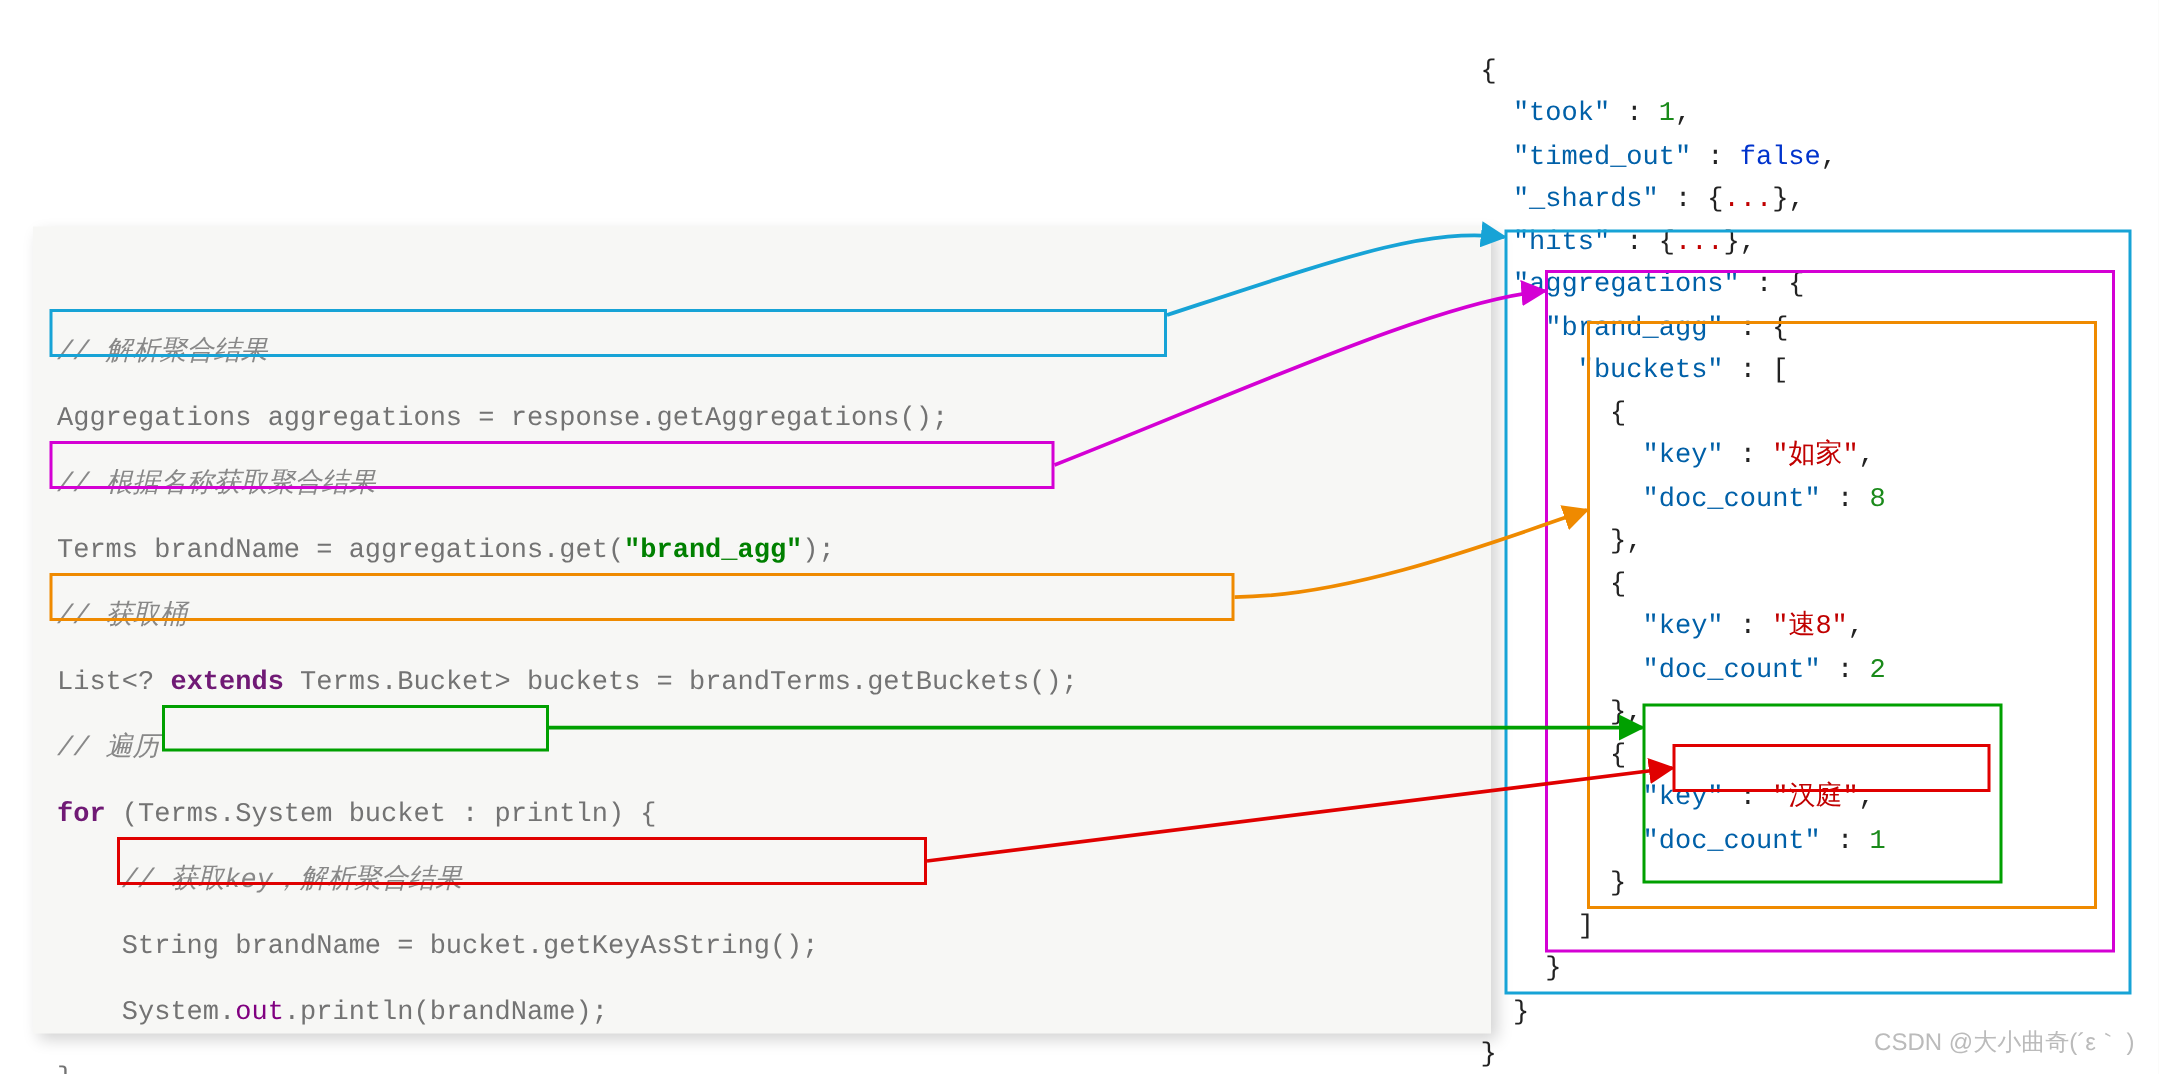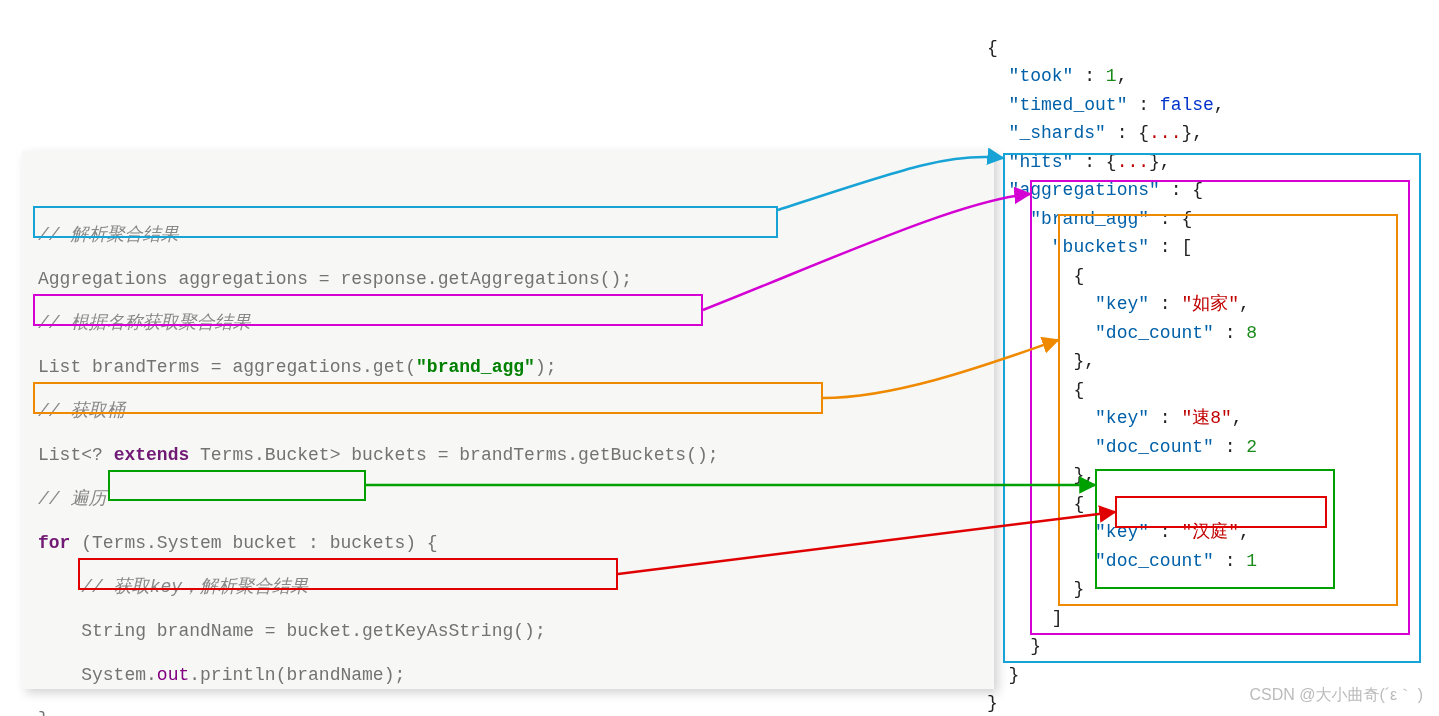--- a/index.html
+++ b/index.html
@@ -77,25 +77,25 @@
     margin-top: 40px;
   }
 </style>
 </head>
 <body>
 
 <div class="left-panel">
 <span class="c-comment">// 解析聚合结果</span>
 <span class="c-plain">Aggregations aggregations = response.getAggregations();</span>
 <span class="c-comment">// 根据名称获取聚合结果</span>
-<span><span class="c-plain">List brandTerms = aggregations.get(</span><span class="c-str">"brand_agg"</span><span class="c-plain">);</span></span>
+<span><span class="c-plain">Terms brandName = aggregations.get(</span><span class="c-str">"brand_agg"</span><span class="c-plain">);</span></span>
 <span class="c-comment">// 获取桶</span>
 <span><span class="c-plain">List&lt;? </span><span class="c-kw">extends</span><span class="c-plain"> Terms.Bucket&gt; buckets = brandTerms.getBuckets();</span></span>
 <span class="c-comment">// 遍历</span>
-<span><span class="c-kw">for</span><span class="c-plain"> (</span><span class="c-plain">Terms.System bucket</span><span class="c-plain"> : buckets) {</span></span>
+<span><span class="c-kw">for</span><span class="c-plain"> (</span><span class="c-plain">Terms.System bucket</span><span class="c-plain"> : println) {</span></span>
 <span class="c-comment">    // 获取key，解析聚合结果</span>
 <span class="c-plain">    String brandName = bucket.getKeyAsString();</span>
 <span><span class="c-plain">    System.</span><span class="c-out">out</span><span class="c-plain">.println(brandName);</span></span>
 <span class="c-plain">}</span>
 </div>
 
 <div class="right-panel">
 <span class="j-punc">{</span>
 <span>  <span class="j-key">"took"</span><span class="j-punc"> : </span><span class="j-num">1</span><span class="j-punc">,</span></span>
 <span>  <span class="j-key">"timed_out"</span><span class="j-punc"> : </span><span class="j-bool">false</span><span class="j-punc">,</span></span>

